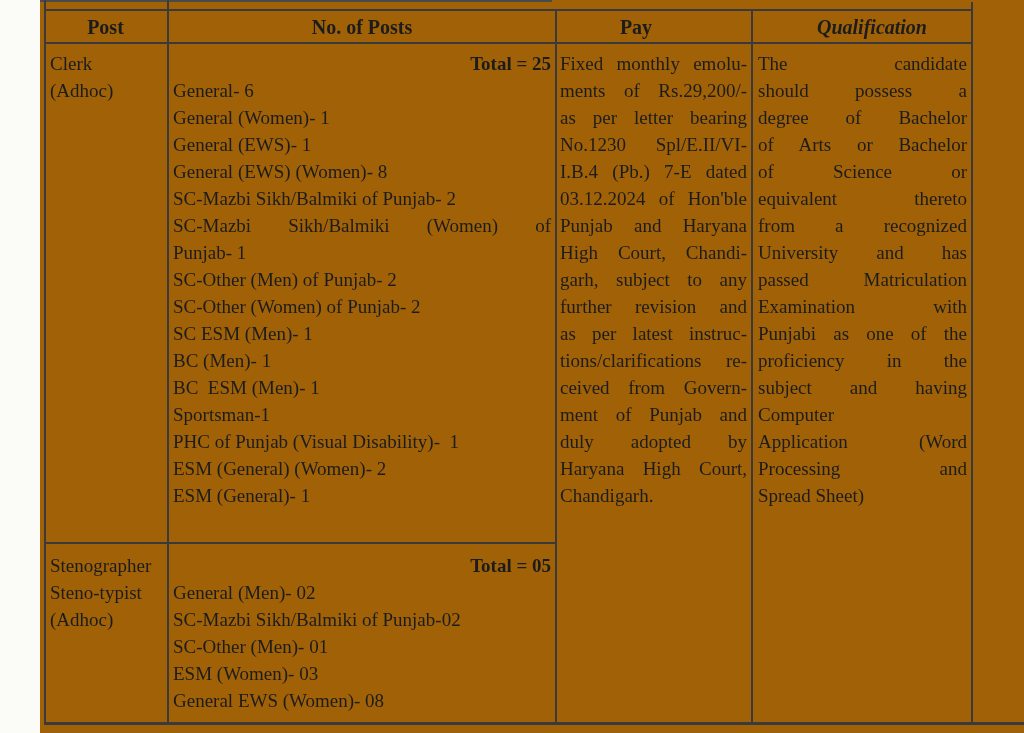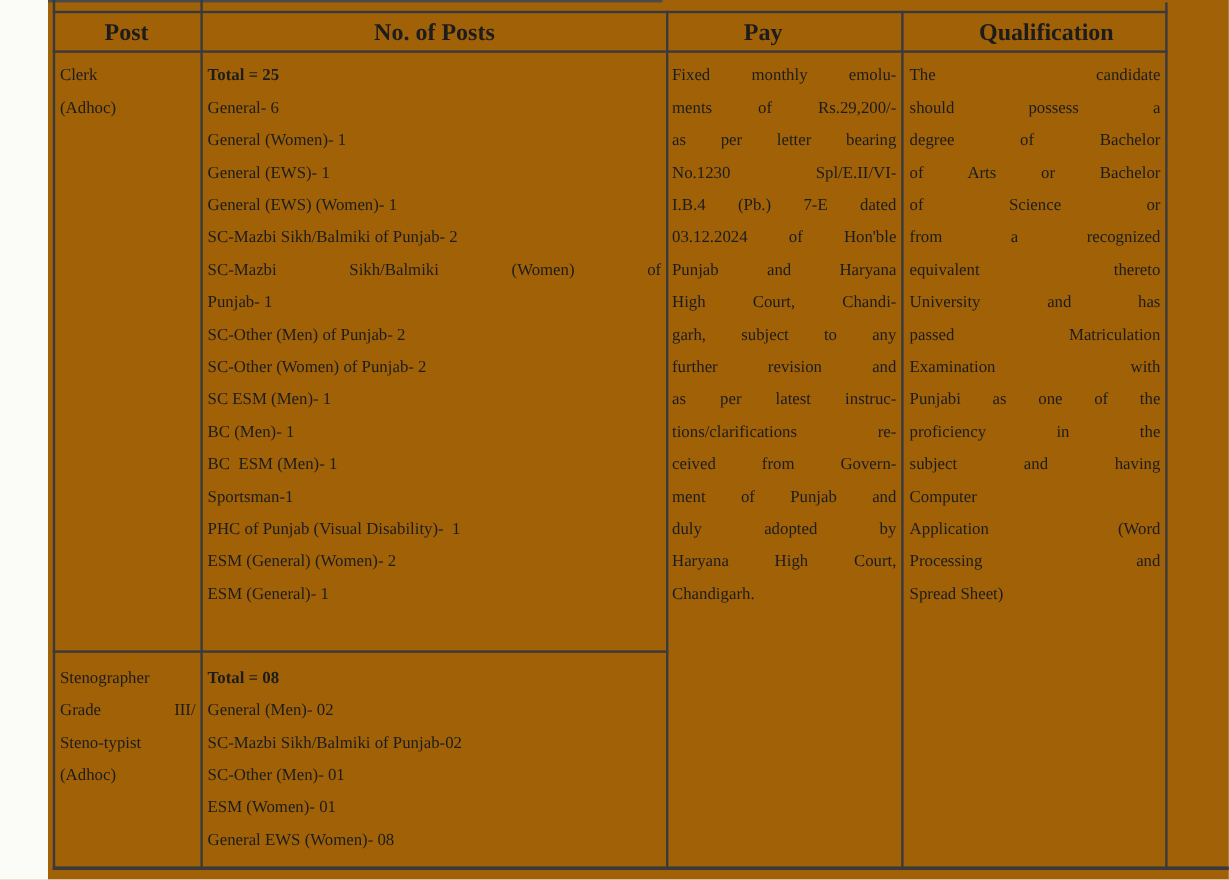--- a/index.html
+++ b/index.html
@@ -5,24 +5,24 @@
   html,body{margin:0;padding:0;background:#fbfbf8;}
   .page{
     position:relative;width:1024px;height:733px;background:#a16207;
     font-family:"Liberation Serif","DejaVu Serif",serif;color:#1c1c1c;overflow:hidden;margin-left:40px;
   }
   .hl,.vl{position:absolute;background:#3a3a3c;}
   .hdr{
     position:absolute;top:12px;height:30px;line-height:30px;
     text-align:center;font-weight:bold;font-size:20px;
   }
-  .cell{position:absolute;font-size:14px;}
+  .cell{position:absolute;font-size:19px;}
   .tline{line-height:27px;white-space:pre-wrap;}
   .stretch{text-align:justify;text-align-last:justify;}
-  .b{font-weight:bold;}
+  .b{font-weight:bold;text-align:right;}
 </style>
 </head>
 <body>
 
 <div class="page">
 
   <div class="hl" style="left:0;top:0;width:512px;height:2px;background:#4a4a4c;"></div>
   <div class="hl" style="left:4px;top:9px;width:929px;height:2px;"></div>
   <div class="hl" style="left:4px;top:42px;width:929px;height:2px;"></div>
   <div class="hl" style="left:4px;top:542px;width:513px;height:2px;"></div>
@@ -31,32 +31,32 @@
   <div class="vl" style="left:4px;top:0;width:2px;height:725px;"></div>
   <div class="vl" style="left:127px;top:0;width:2px;height:724px;"></div>
   <div class="vl" style="left:515px;top:9px;width:2px;height:715px;"></div>
   <div class="vl" style="left:711px;top:9px;width:2px;height:715px;"></div>
   <div class="vl" style="left:931px;top:2px;width:2px;height:722px;"></div>
   <div class="vl" style="left:1012px;top:0;width:2px;height:733px;"></div>
 
   <div class="hdr" style="left:4px;width:123px;">Post</div>
   <div class="hdr" style="left:129px;width:386px;border-radius:14px;">No. of Posts</div>
   <div class="hdr" style="left:517px;width:158px;">Pay</div>
-  <div class="hdr" style="left:713px;width:238px;">Qualification</div>
+  <div class="hdr" style="left:713px;width:238px;font-style:italic;">Qualification</div>
 
   <div class="cell" style="left:10px;top:50px;width:112px;">
       <div class="tline">Clerk</div>
       <div class="tline">(Adhoc)</div>
     </div>
   <div class="cell" style="left:133px;top:50px;width:378px;">
       <div class="tline b">Total = 25</div>
       <div class="tline">General- 6</div>
       <div class="tline">General (Women)- 1</div>
       <div class="tline">General (EWS)- 1</div>
-      <div class="tline">General (EWS) (Women)- 1</div>
+      <div class="tline">General (EWS) (Women)- 8</div>
       <div class="tline">SC-Mazbi Sikh/Balmiki of Punjab- 2</div>
       <div class="tline stretch">SC-Mazbi Sikh/Balmiki (Women) of</div>
       <div class="tline">Punjab- 1</div>
       <div class="tline">SC-Other (Men) of Punjab- 2</div>
       <div class="tline">SC-Other (Women) of Punjab- 2</div>
       <div class="tline">SC ESM (Men)- 1</div>
       <div class="tline">BC (Men)- 1</div>
       <div class="tline">BC  ESM (Men)- 1</div>
       <div class="tline">Sportsman-1</div>
       <div class="tline">PHC of Punjab (Visual Disability)-  1</div>
@@ -82,42 +82,41 @@
       <div class="tline stretch">duly adopted by</div>
       <div class="tline stretch">Haryana High Court,</div>
       <div class="tline">Chandigarh.</div>
     </div>
   <div class="cell" style="left:718px;top:50px;width:209px;">
       <div class="tline stretch">The candidate</div>
       <div class="tline stretch">should possess a</div>
       <div class="tline stretch">degree of Bachelor</div>
       <div class="tline stretch">of Arts or Bachelor</div>
       <div class="tline stretch">of Science or</div>
+      <div class="tline stretch">equivalent thereto</div>
       <div class="tline stretch">from a recognized</div>
-      <div class="tline stretch">equivalent thereto</div>
       <div class="tline stretch">University and has</div>
       <div class="tline stretch">passed Matriculation</div>
       <div class="tline stretch">Examination with</div>
       <div class="tline stretch">Punjabi as one of the</div>
       <div class="tline stretch">proficiency in the</div>
       <div class="tline stretch">subject and having</div>
       <div class="tline stretch">Computer</div>
       <div class="tline stretch">Application (Word</div>
       <div class="tline stretch">Processing and</div>
       <div class="tline">Spread Sheet)</div>
     </div>
 
   <div class="cell" style="left:10px;top:552px;width:113px;">
       <div class="tline stretch">Stenographer</div>
-      <div class="tline stretch">Grade III/</div>
       <div class="tline stretch">Steno-typist</div>
       <div class="tline stretch">(Adhoc)</div>
     </div>
   <div class="cell" style="left:133px;top:552px;width:378px;">
-      <div class="tline b">Total = 08</div>
+      <div class="tline b">Total = 05</div>
       <div class="tline">General (Men)- 02</div>
       <div class="tline">SC-Mazbi Sikh/Balmiki of Punjab-02</div>
       <div class="tline">SC-Other (Men)- 01</div>
-      <div class="tline">ESM (Women)- 01</div>
+      <div class="tline">ESM (Women)- 03</div>
       <div class="tline">General EWS (Women)- 08</div>
     </div>
 
 </div>
 
 </body></html>

